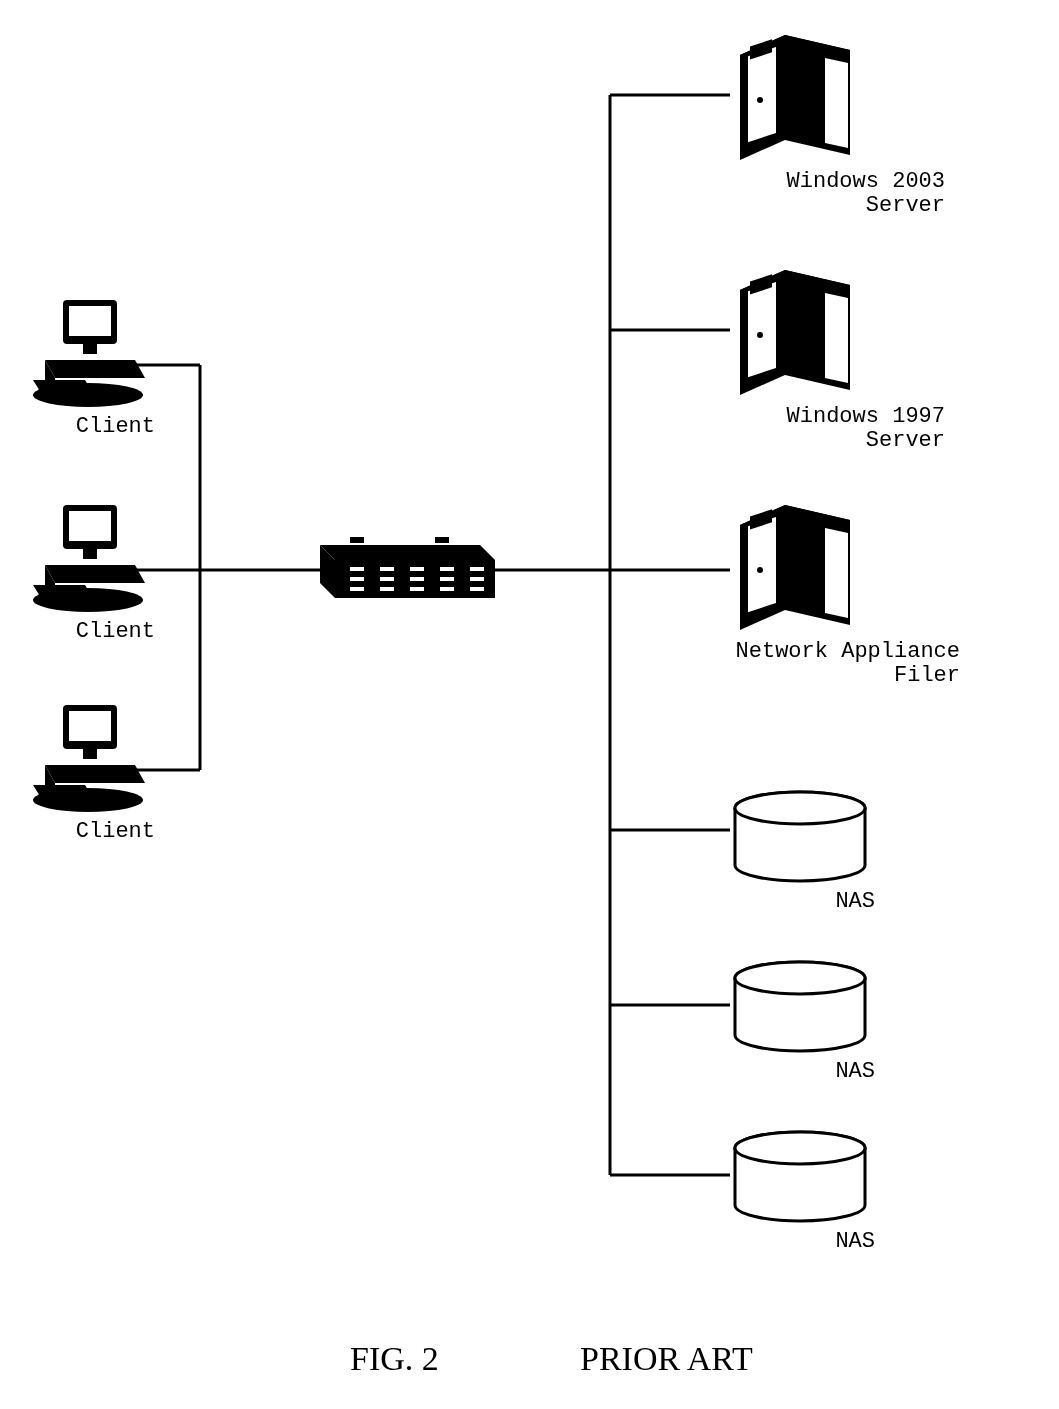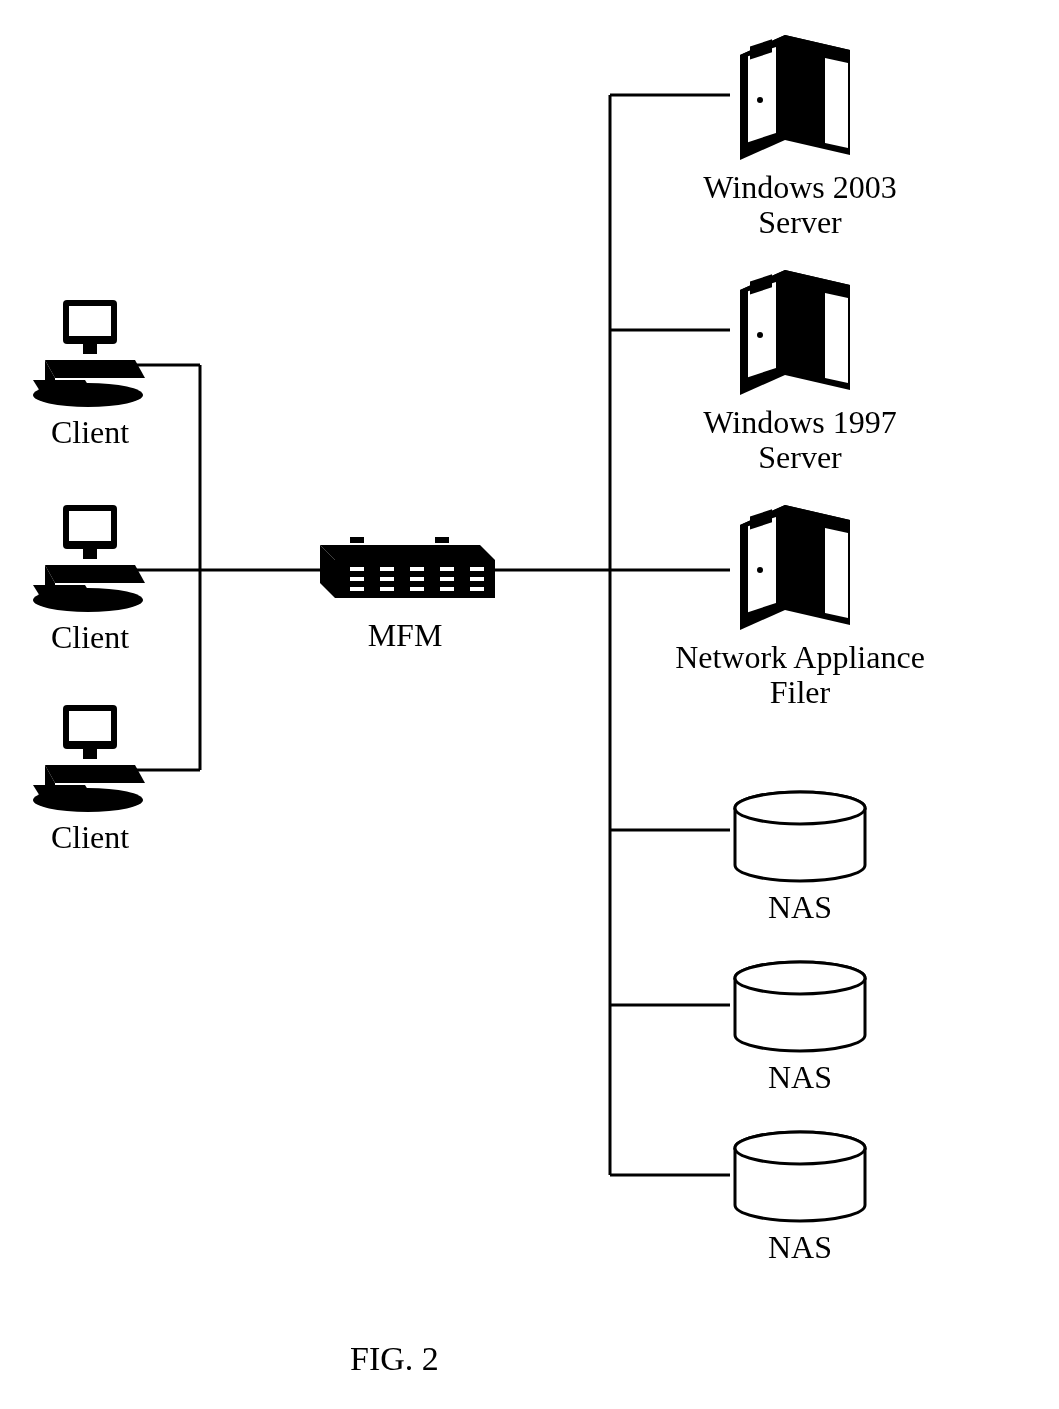--- a/index.html
+++ b/index.html
@@ -9,24 +9,25 @@
     font-family: "Times New Roman", Times, serif;
   }
   .canvas {
     position: relative;
     width: 1059px;
     height: 1409px;
     background: #fff;
   }
   .abs { position: absolute; }
   .label {
-    font-size: 32px;
-    text-align: center;
+    font-size: 22px;
+    text-align: right;
     line-height: 1.1;
     white-space: pre;
+    font-family: Liberation Mono, monospace;
   }
   .caption {
     font-size: 34px;
   }
   svg { display: block; }
 </style>
 </head>
 <body>
 
 <div class="canvas">
@@ -123,21 +124,20 @@
         <rect x="130" y="52" width="14" height="4"></rect>
         <rect x="160" y="52" width="14" height="4"></rect>
         <rect x="40" y="62" width="14" height="4"></rect>
         <rect x="70" y="62" width="14" height="4"></rect>
         <rect x="100" y="62" width="14" height="4"></rect>
         <rect x="130" y="62" width="14" height="4"></rect>
         <rect x="160" y="62" width="14" height="4"></rect>
       </g>
     </svg>
   </div>
-  <div class="abs label" style="left:310px; top:618px; width:190px">MFM</div>
 
   <div class="abs" style="left:730px; top:30px">
     <svg width="130" height="135" viewBox="0 0 130 135">
       <polygon points="10,25 55,5 55,110 10,130" fill="#000"></polygon>
       <polygon points="55,5 120,20 120,125 55,110" fill="#000"></polygon>
       <polygon points="55,5 120,20 75,38 10,25" fill="#000"></polygon>
 
       <rect x="18" y="32" width="28" height="86" fill="#fff" transform="skewY(-18)"></rect>
 
       <rect x="20" y="23" width="22" height="5" fill="#000" transform="skewY(-18)"></rect>
@@ -202,14 +202,15 @@
   <div class="abs" style="left:725px; top:1130px">
     <svg width="150" height="95" viewBox="0 0 150 95">
       <ellipse cx="75" cy="18" rx="65" ry="16" fill="#fff" stroke="#000" stroke-width="3"></ellipse>
       <path d="M10 18 L10 75 A65 16 0 0 0 140 75 L140 18" fill="#fff" stroke="#000" stroke-width="3"></path>
       <ellipse cx="75" cy="18" rx="65" ry="16" fill="#fff" stroke="#000" stroke-width="3"></ellipse>
     </svg>
   </div>
   <div class="abs label" style="left:725px; top:1230px; width:150px">NAS</div>
 
   <div class="abs caption" style="left:350px; top:1340px">FIG. 2</div>
+  <div class="abs caption" style="left:580px; top:1340px">PRIOR ART</div>
 
 </div>
 
 </body></html>

